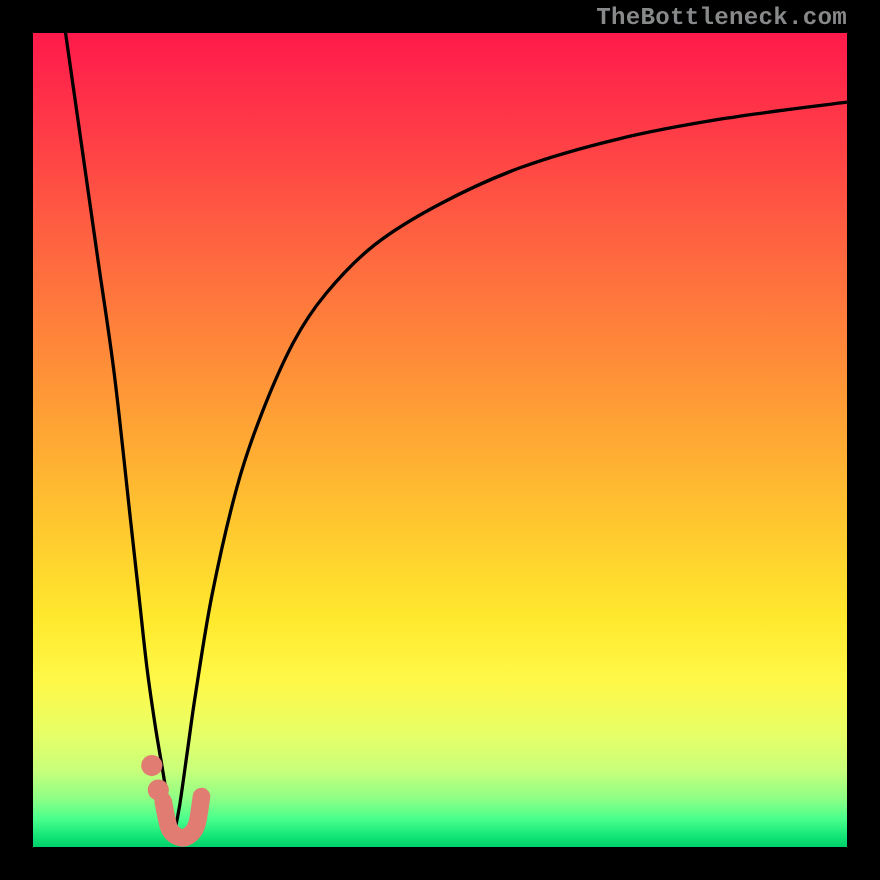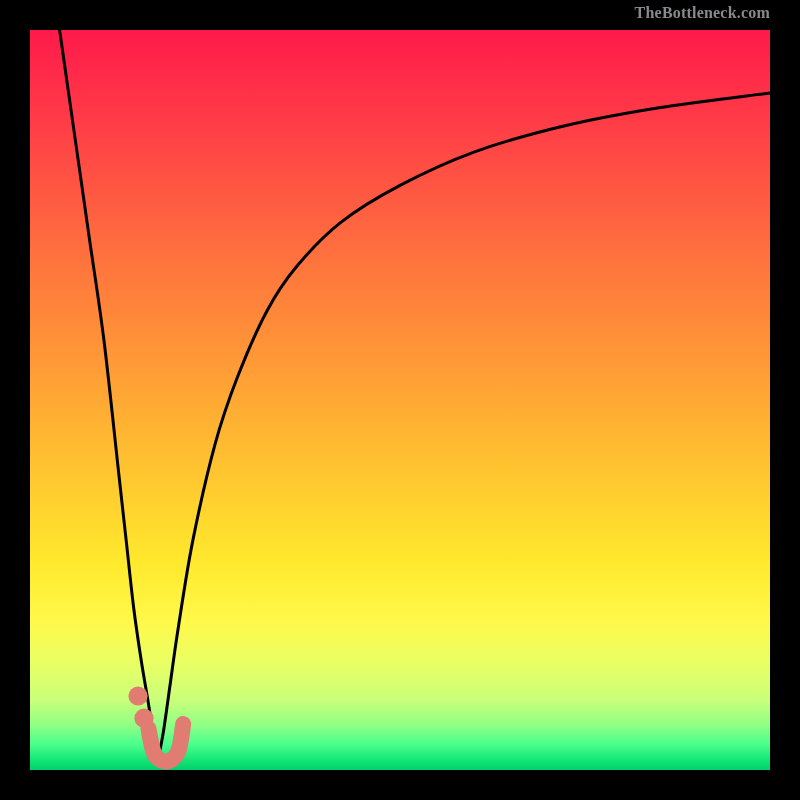--- a/index.html
+++ b/index.html
@@ -37,22 +37,22 @@
     position: absolute;
     left: 0;
     top: 0;
     width: 740px;
     height: 740px;
   }
   .watermark {
     position: absolute;
     top: 4px;
     right: 30px;
-    font-family: Liberation Serif, serif;
-    font-size: 16px;
+    font-family: Liberation Mono, monospace;
+    font-size: 22px;
     font-weight: 600;
     color: #88898a;
     letter-spacing: 0.2px;
   }
 </style>
 </head>
 <body>
 
 <div class="frame">
   <div class="watermark">TheBottleneck.com</div>

